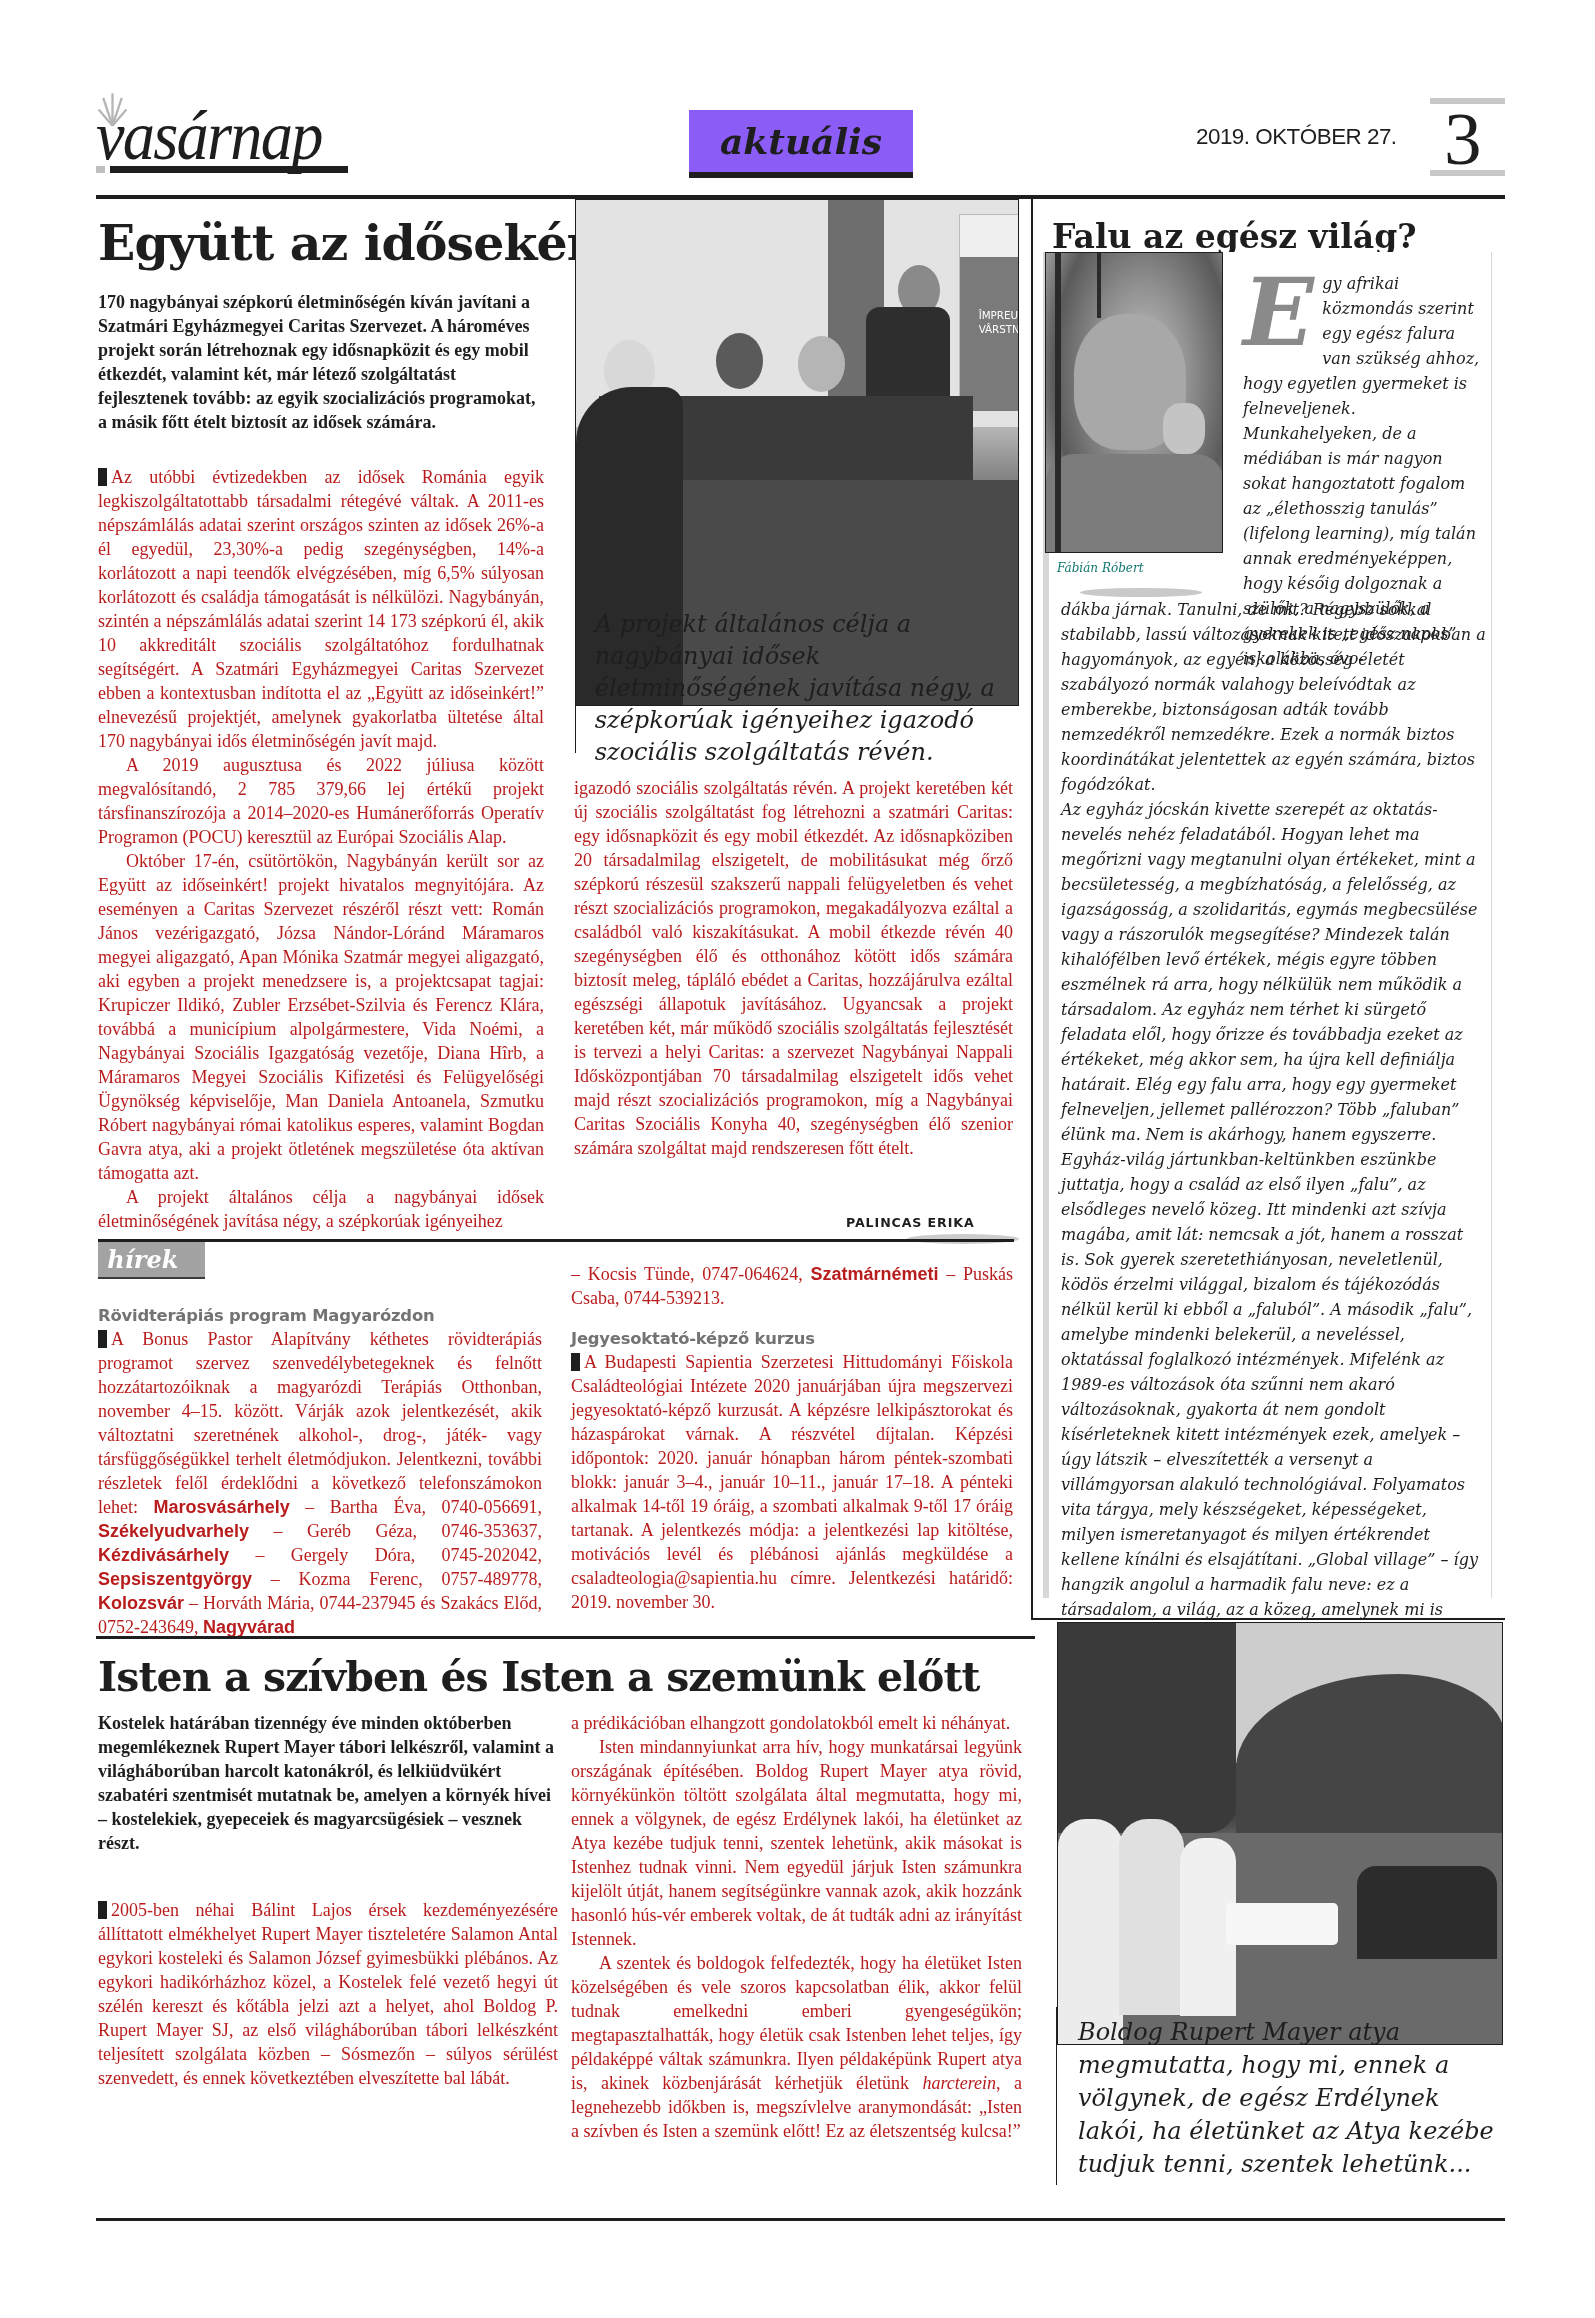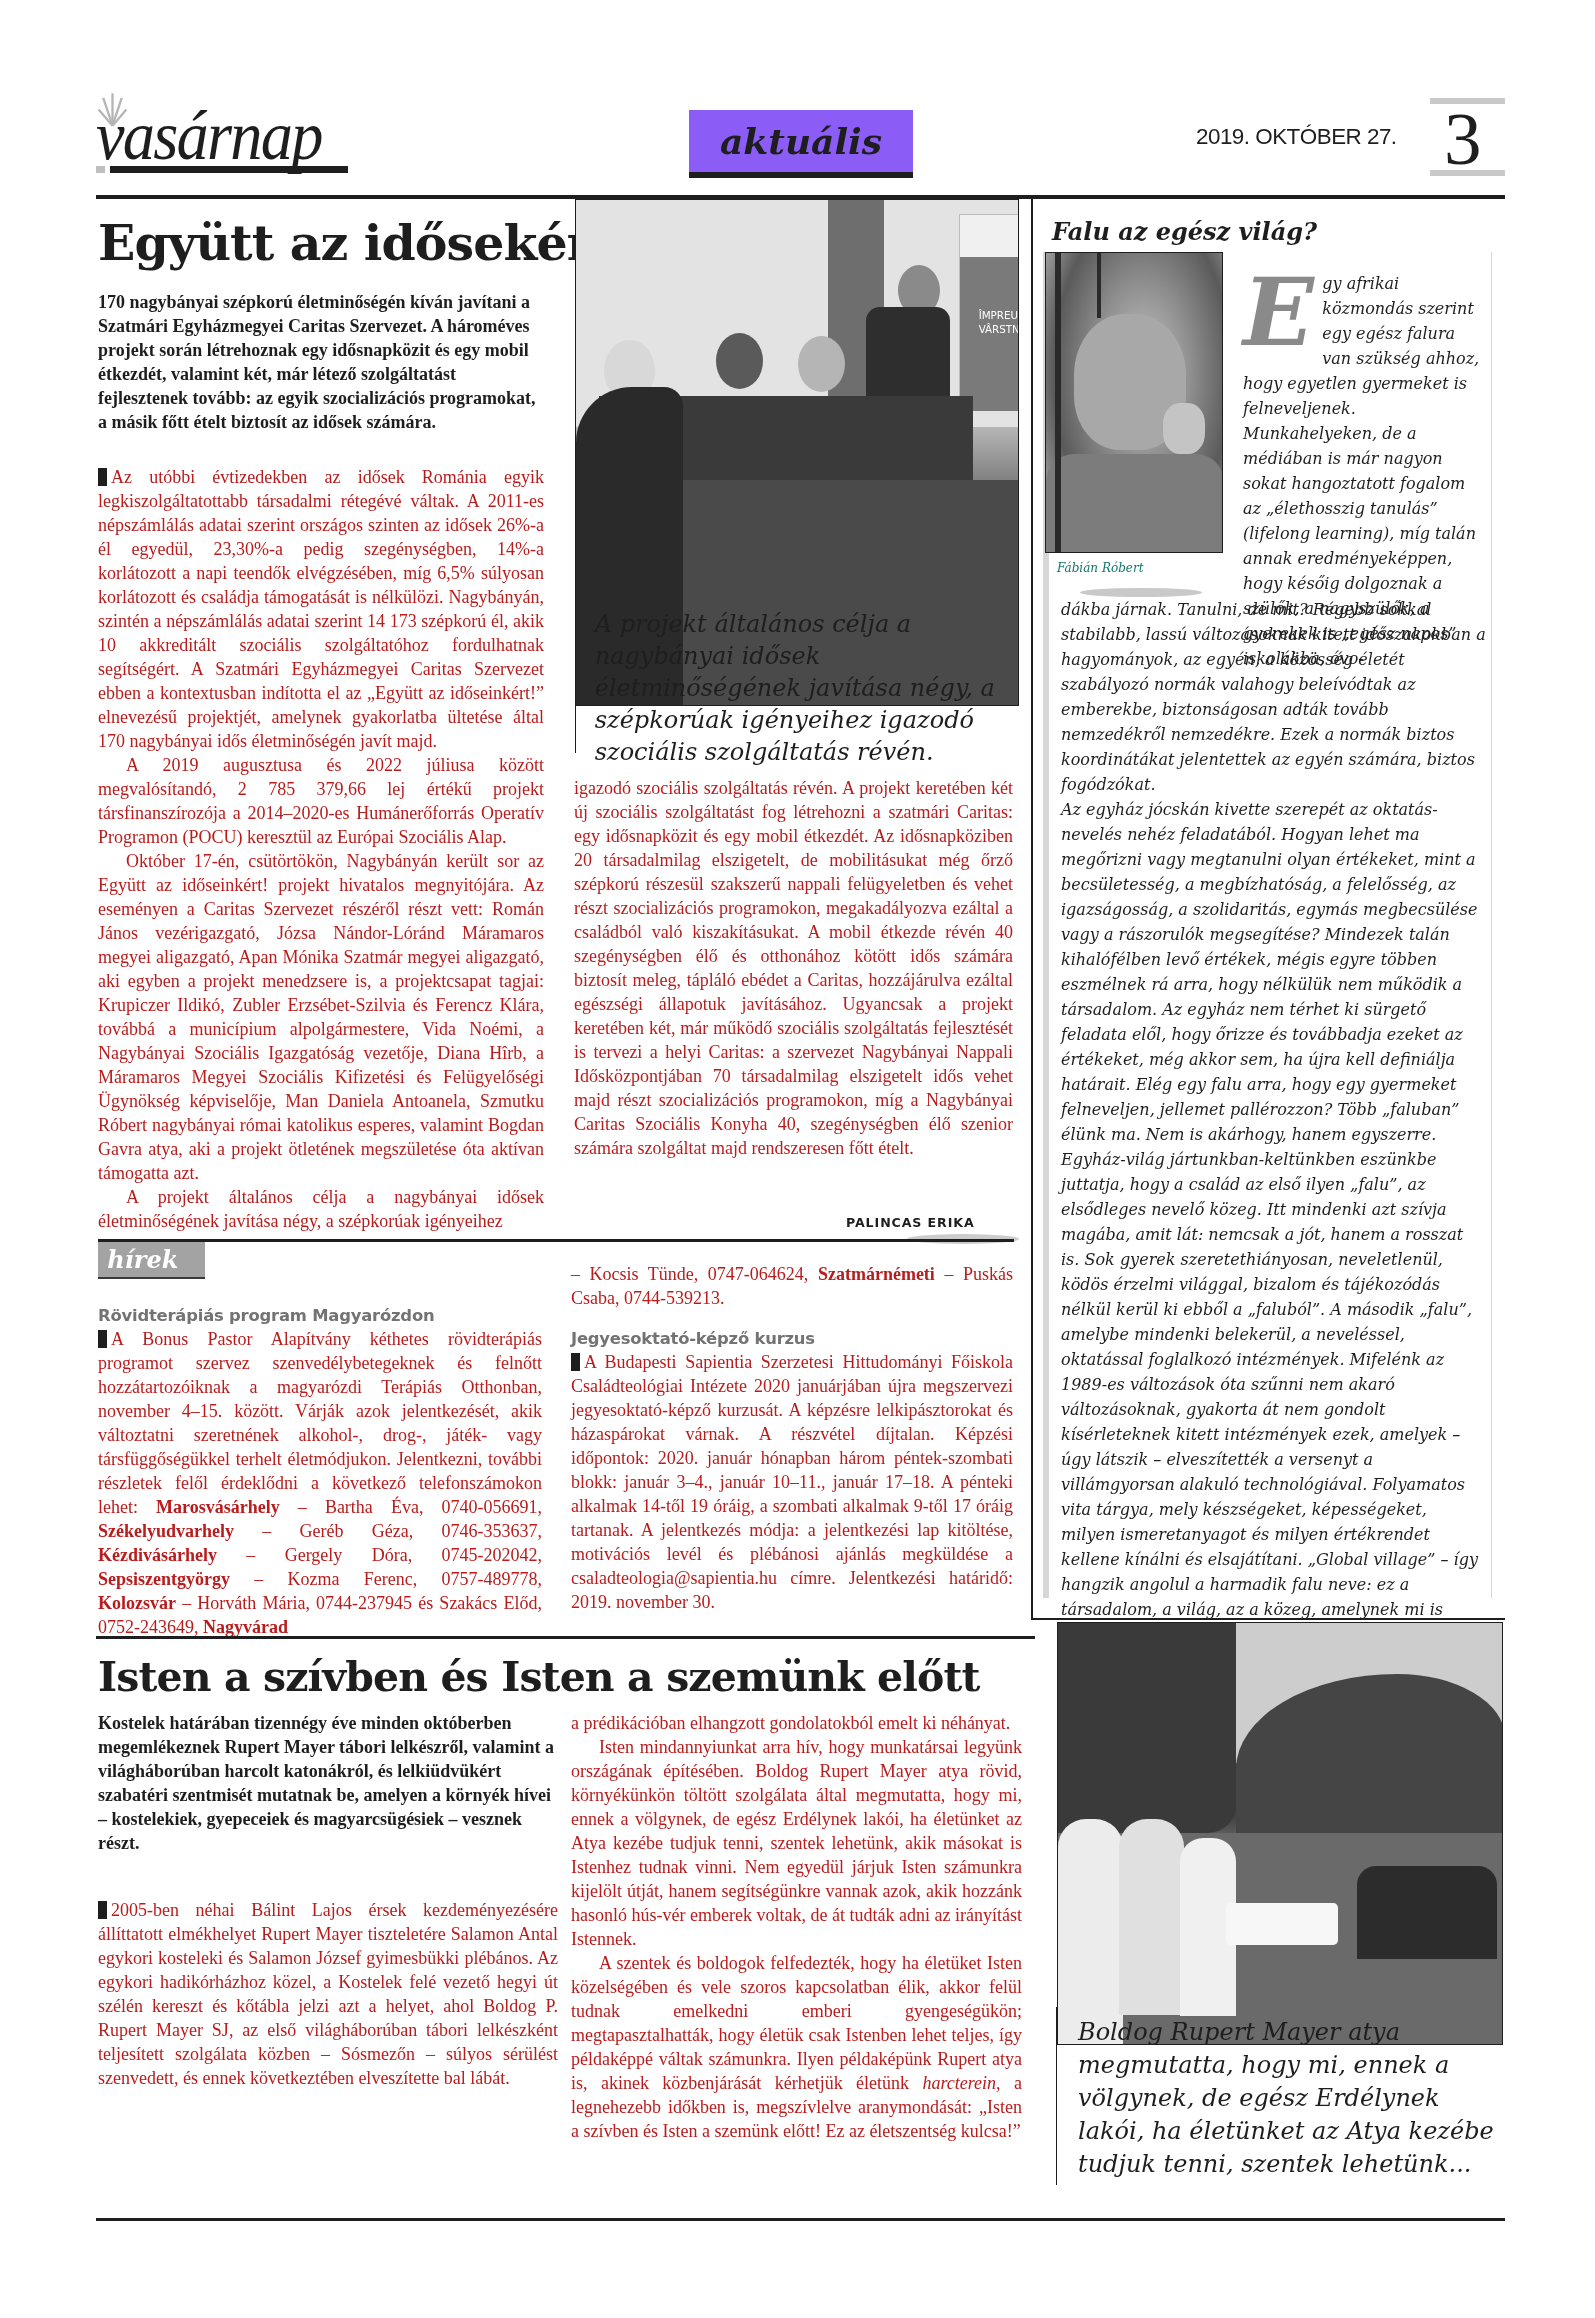--- a/index.html
+++ b/index.html
@@ -44,37 +44,37 @@
   .pull { font-family: "DejaVu Serif", serif; font-style: italic; font-size: 24px; line-height: 32px; color: #1e1e1e; }
 
   .byline1 { left: 846px; top: 1215px; font-family: "DejaVu Sans", sans-serif; font-weight: bold; font-size: 12.6px; letter-spacing: 0.9px; color: #1e1e1e; }
   .byline-shadow { left: 907px; top: 1234px; width: 112px; height: 10.3px; border-radius: 50%; background: #cccccc; }
   .mid-rule-a { left: 98px; top: 1239px; width: 916px; height: 2.8px; background: #1e1e1e; }
 
   
   .vrule-left { left: 1031px; top: 199px; width: 2.3px; height: 1421px; background: #1e1e1e; }
   .col-box-bg { left: 1043px; top: 252px; width: 449px; height: 1346px; background: #d7d7d7; }
   .col-box { left: 1049px; top: 252px; width: 442px; height: 1346px; background: #ffffff; }
-  .col-title { left: 1052px; top: 217px; font-family: "DejaVu Serif", serif; font-style: italic; font-size: 24px; color: #1e1e1e; }
+  .col-title { left: 1052px; top: 217px; font-family: "DejaVu Serif", serif; font-size: 33px; color: #1e1e1e; }
   .col-photo { left: 1045px; top: 252px; width: 178px; height: 301px; border: 1.4px solid #1e1e1e; background: radial-gradient(ellipse at 55% 40%, #c8c8c8 0%, #8f8f8f 35%, #5a5a5a 65%, #d0d0d0 100%); overflow: hidden; }
   .col-author { left: 1057px; top: 561px; width: 159px; text-align: left; font-family: "DejaVu Serif", serif; font-style: italic; font-size: 12px; color: #0f766e; }
   .col-author-shadow { left: 1080px; top: 588px; width: 122px; height: 9.3px; border-radius: 50%; background: #c9c9c9; }
   .col-text { font-family: "DejaVu Serif", serif; font-style: italic; font-size: 16px; line-height 25px; line-height: 25px; color: #1e1e1e; }
   .col-text-right { left: 1243px; top: 271px; width: 243px; }
   .dropcap { float: left; font-family: "DejaVu Serif", serif; font-style: italic; font-weight: bold; font-size: 93px; line-height: 75px; color: #8a8a8a; margin: 3.7px 8.4px 0 0; }
   .col-text-full { left: 1061px; top: 597px; width: 425px; }
 
   
   .news-tab { left: 98px; top: 1242px; width: 107px; height: 37px; background: #a3a3a3; border-bottom: 2.8px solid #3a3a3a; padding-left: 9.3px; display: flex; align-items: center; }
   .news-tab span { font-family: "DejaVu Serif", serif; font-style: italic; font-weight: bold; font-size: 24px; color: #ffffff; }
   .news-h { font-family: "DejaVu Sans", sans-serif; font-weight: bold; font-size: 16.4px; line-height: 23.4px; color: #737373; letter-spacing: -0.2px; }
   .news1 { left: 98px; top: 1304px; width: 444px; }
   .news1-cont { left: 571px; top: 1262px; width: 442px; }
   .news2 { left: 571px; top: 1327px; width: 442px; }
-  .body-text b { font-family: Liberation Serif, serif; font-weight: bold; }
+  .body-text b { font-family: Liberation Sans, sans-serif; font-weight: bold; }
 
   .rule-bottom-news { left: 96px; top: 1636px; width: 939px; height: 3.3px; background: #1e1e1e; }
   .rule-col-end { left: 1031px; top: 1618px; width: 474px; height: 2.3px; background: #1e1e1e; }
 
   
   .a2-title { left: 98px; top: 1652px; font-size: 41px; line-height: 51px; white-space: nowrap; }
   .a2-lead { left: 98px; top: 1711px; width: 460px; }
   .a2-col1 { left: 98px; top: 1898px; width: 460px; }
   .a2-col2 { left: 571px; top: 1711px; width: 451px; }
 

